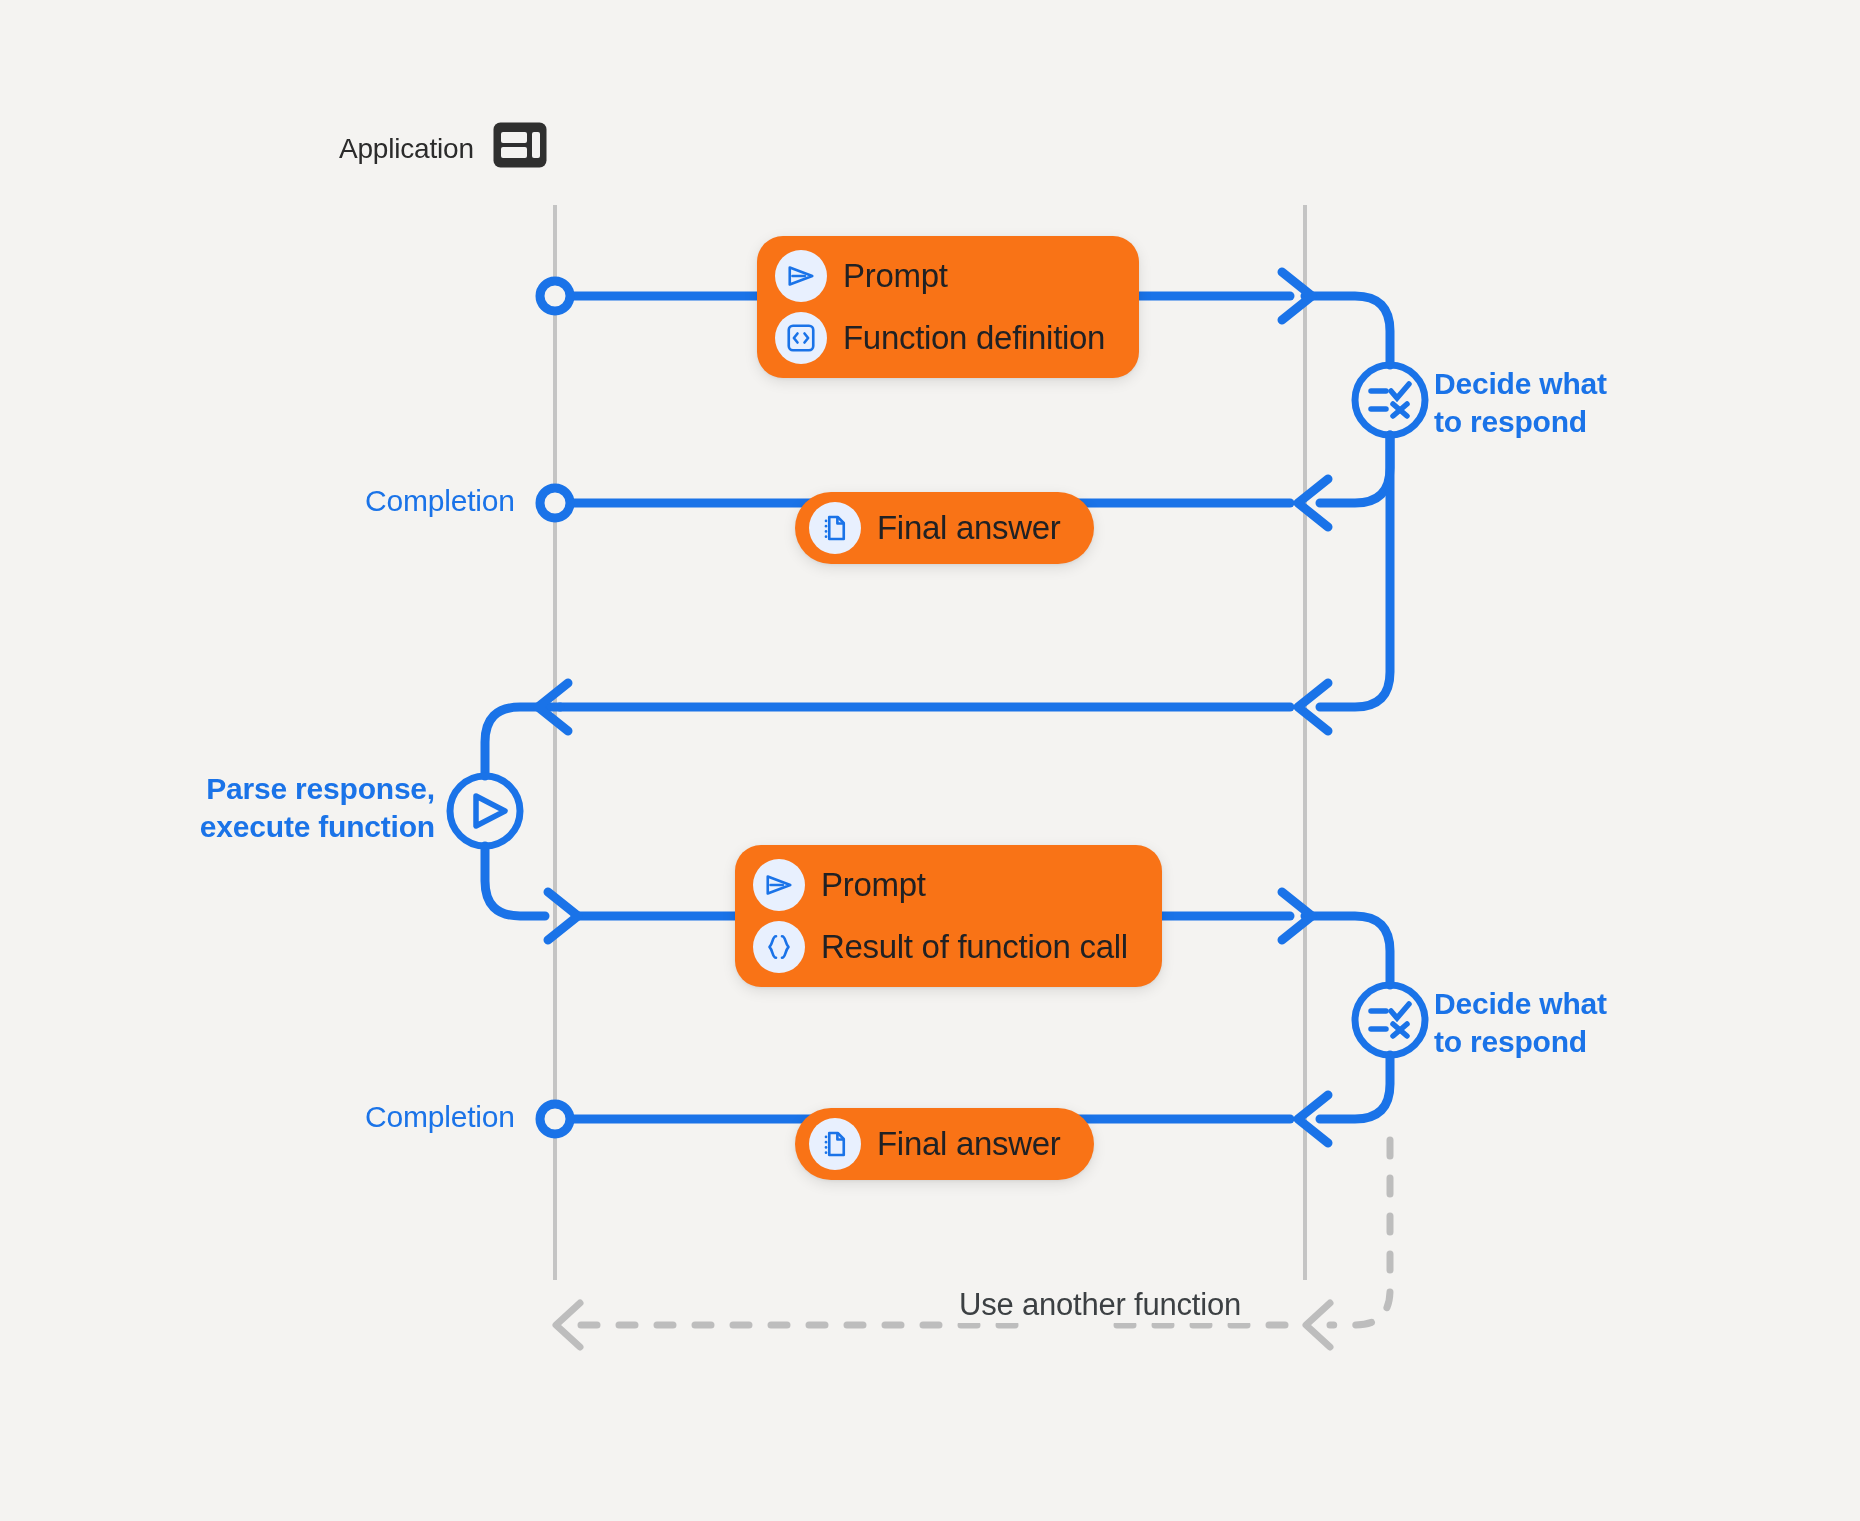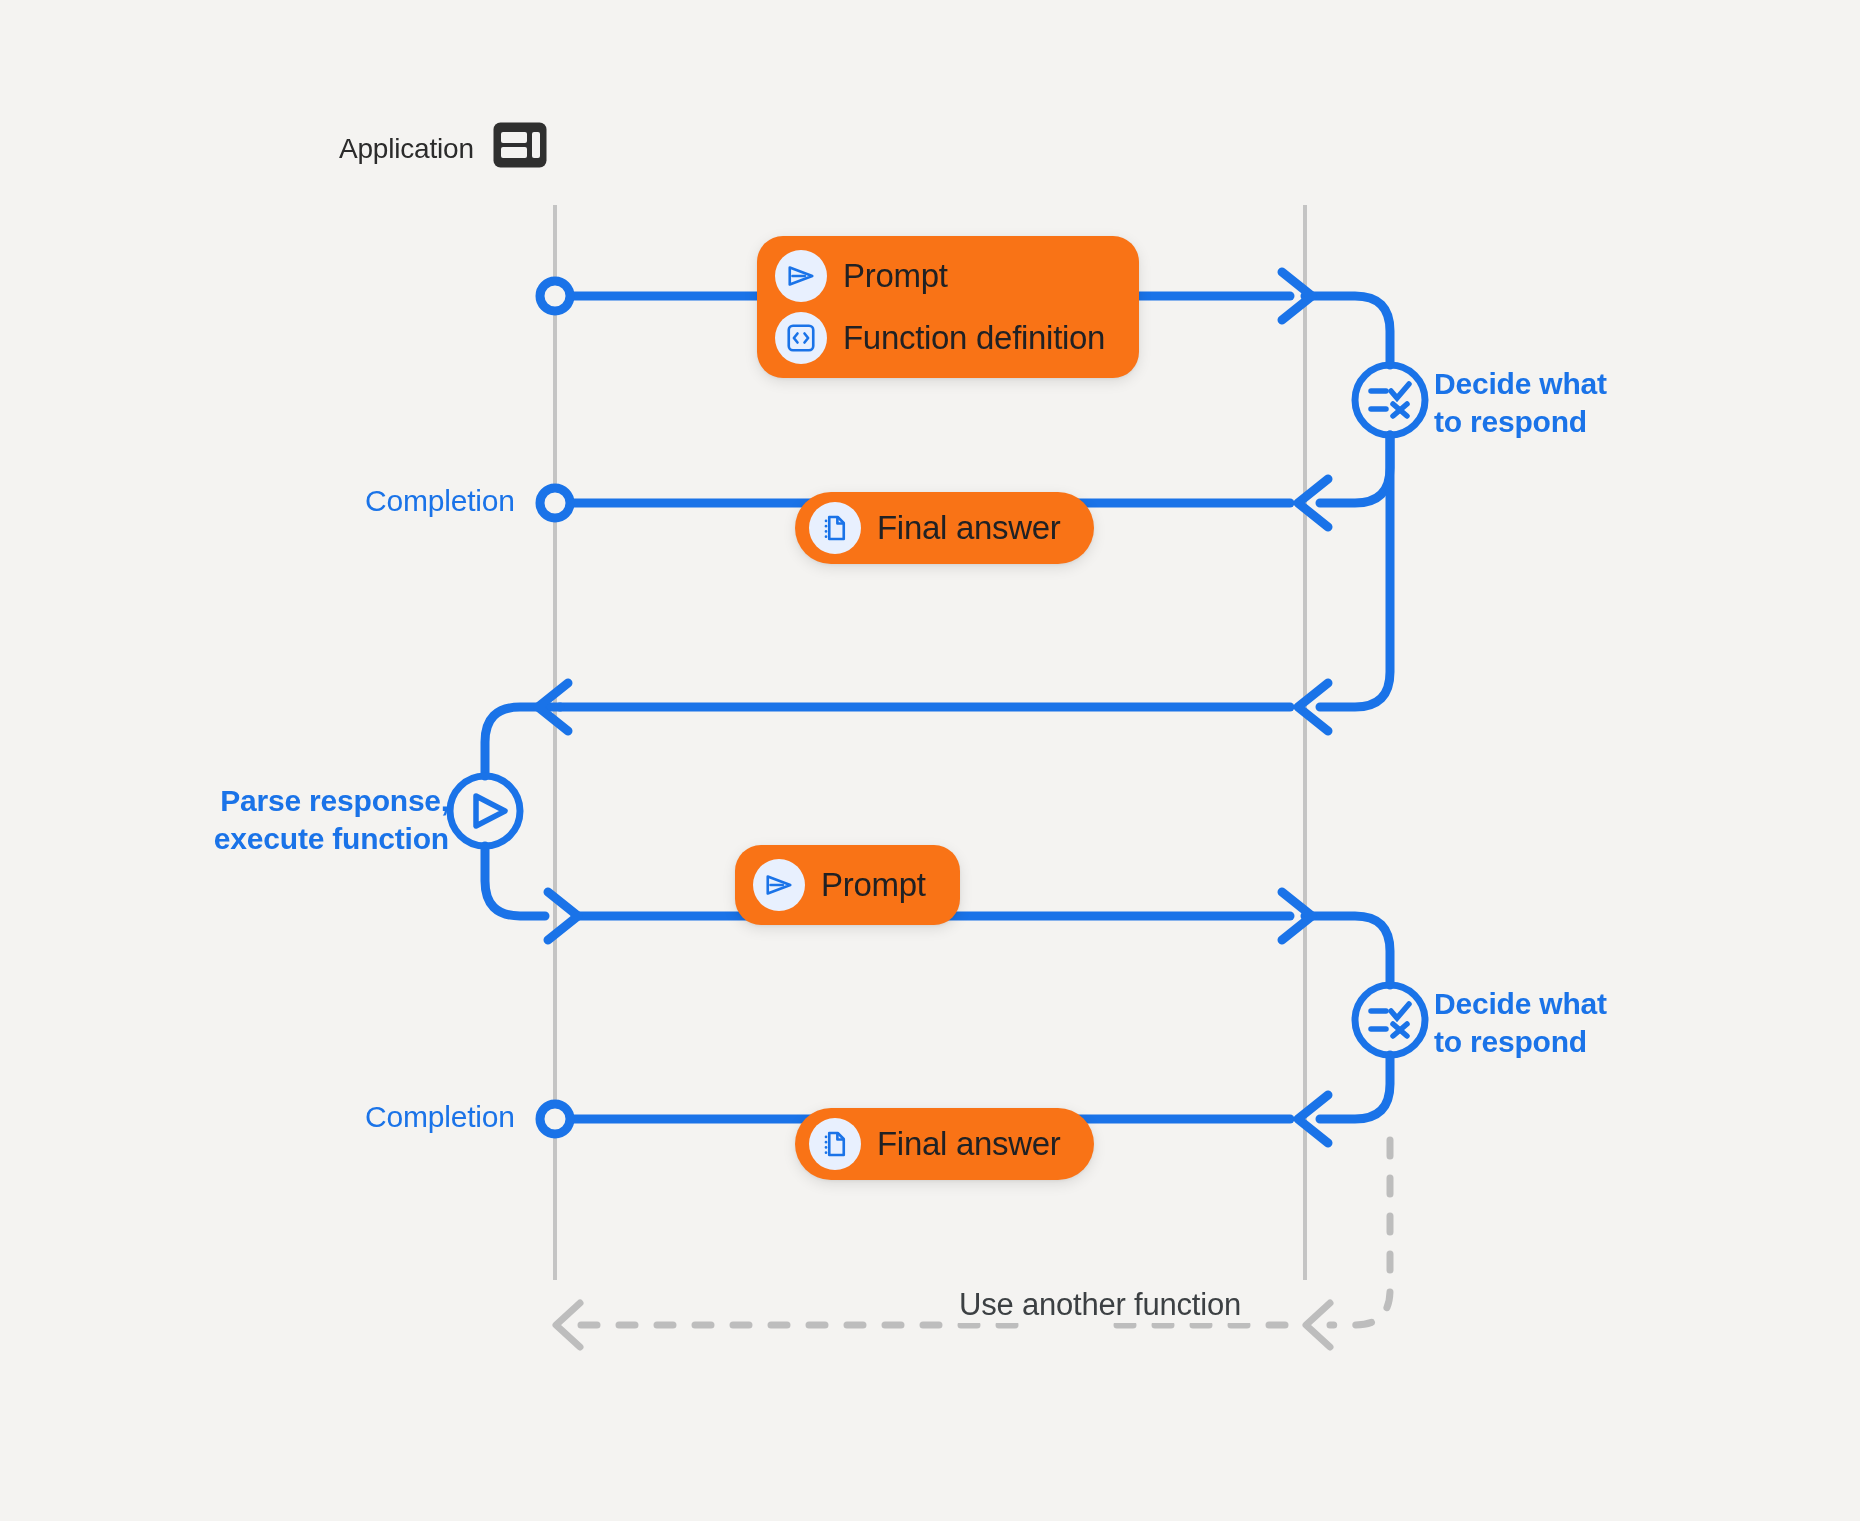--- a/index.html
+++ b/index.html
@@ -227,20 +227,29 @@
   <div class="card" style="left:735px;top:845px;">
     <div class="row">
       <span class="chip">
         <svg width="30" height="30" viewBox="0 0 24 24" aria-hidden="true">
           <path d="M3 5.2 L21 12 L3 18.8 Z" fill="none" stroke="#1a73e8" stroke-width="2.1" stroke-linejoin="round"></path>
           <line x1="5.2" y1="12" x2="15" y2="12" stroke="#1a73e8" stroke-width="2.1" stroke-linecap="round"></line>
         </svg>
       </span>
       <span class="txt">Prompt</span>
     </div>
+    <div class="row">
+      <span class="chip">
+        <svg width="30" height="30" viewBox="0 0 24 24" aria-hidden="true">
+          <path d="M9.6 3.4 C6.6 3.4 7.2 9.2 4.4 12 C7.2 14.8 6.6 20.6 9.6 20.6" fill="none" stroke="#1a73e8" stroke-width="2.1" stroke-linecap="round" stroke-linejoin="round"></path>
+          <path d="M14.4 3.4 C17.4 3.4 16.8 9.2 19.6 12 C16.8 14.8 17.4 20.6 14.4 20.6" fill="none" stroke="#1a73e8" stroke-width="2.1" stroke-linecap="round" stroke-linejoin="round"></path>
+        </svg>
+      </span>
+      <span class="txt">Result of function call</span>
+    </div>
   </div>
 
   <div class="card single" style="left:795px;top:1083px;">
     <div class="row">
       <span class="chip">
         <svg width="30" height="30" viewBox="0 0 24 24" aria-hidden="true">
           <path d="M7.4 3.2 H14.2 L19 8 V20.8 H7.4 Z" fill="none" stroke="#1a73e8" stroke-width="2.1" stroke-linejoin="round"></path>
           <polyline points="13.9,3.4 13.9,8.4 18.9,8.4" fill="none" stroke="#1a73e8" stroke-width="2.1" stroke-linejoin="round"></polyline>
           <g stroke="#1a73e8" stroke-width="2.1" stroke-linecap="round">
             <line x1="4.8" y1="6.2" x2="4.8" y2="6.3"></line>
@@ -253,21 +262,21 @@
       <span class="txt">Final answer</span>
     </div>
   </div>
 
   <div class="anno right" style="left:1434px;top:365px;">Decide what
 to respond</div>
 
   <div class="anno right" style="left:1434px;top:985px;">Decide what
 to respond</div>
 
-  <div class="anno left" style="left:204px;top:770px;width:245px;margin-top:12px;">Parse response,
+  <div class="anno left" style="left:190px;top:770px;width:245px;">Parse response,
 execute function</div>
 
   <div class="side-label" style="left:365px;top:484px;">Completion</div>
 
   <div class="side-label" style="left:365px;top:1100px;">Completion</div>
 
   <div class="dash-label" style="left:1100px;top:1305px;transform:translate(-50%,-50%);">Use another function</div>
 
 </div>
 

